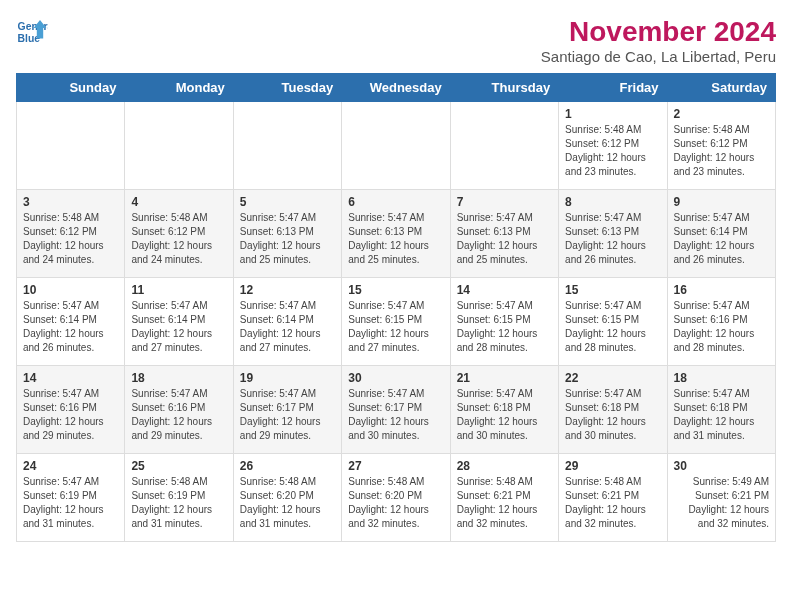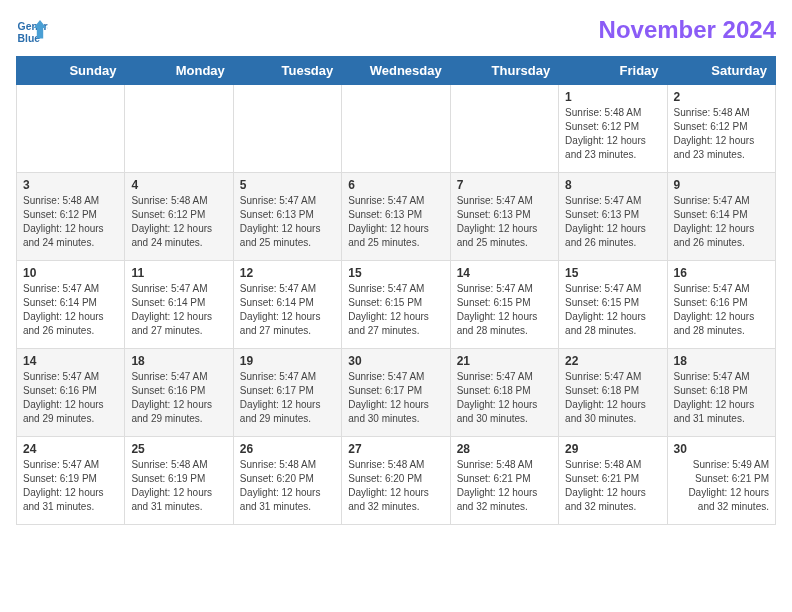--- a/index.html
+++ b/index.html
@@ -22,23 +22,23 @@
       gap: 4px;
     }
     .logo-icon {
       width: 32px;
       height: 32px;
     }
     .title-section {
       text-align: right;
     }
     .calendar-title {
-      font-size: 24px;
+      font-size: 28px;
       font-weight: bold;
-      color: #8b5cf6;
+      color: #be185d;
     }
     .calendar-subtitle {
       font-size: 15px;
       color: #555;
     }
     .calendar-table {
       width: 100%;
       border-collapse: collapse;
       border: 1px solid #ccc;
     }
@@ -91,20 +91,21 @@
 <div class="header-section">
   <div class="logo">
     <svg class="logo-icon" viewBox="0 0 40 40" xmlns="http://www.w3.org/2000/svg">
       <text x="2" y="18" font-size="13" font-weight="bold" fill="#2c6fad" font-family="Arial">General</text>
       <text x="2" y="32" font-size="13" font-weight="bold" fill="#2c6fad" font-family="Arial">Blue</text>
       <polygon points="30,5 38,15 34,15 34,28 26,28 26,15 22,15" fill="#4a9fd4"></polygon>
     </svg>
   </div>
   <div class="title-section">
     <div class="calendar-title">November 2024</div>
+    <div class="calendar-subtitle">Santiago de Cao, La Libertad, Peru</div>
   </div>
 </div>
 
 <table class="calendar-table">
   <thead>
     <tr>
     <th>Sunday</th>
         <th>Monday</th>
         <th>Tuesday</th>
         <th>Wednesday</th>

